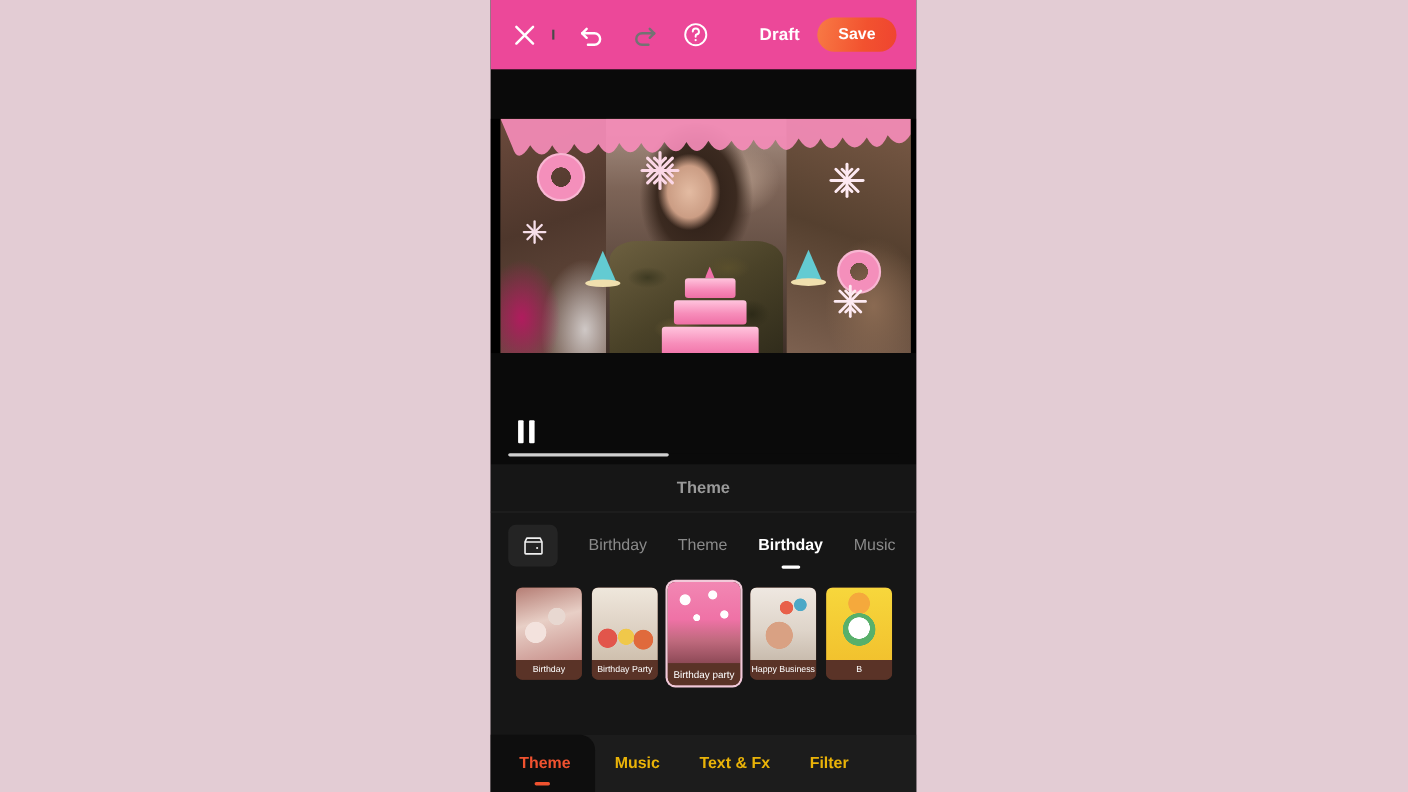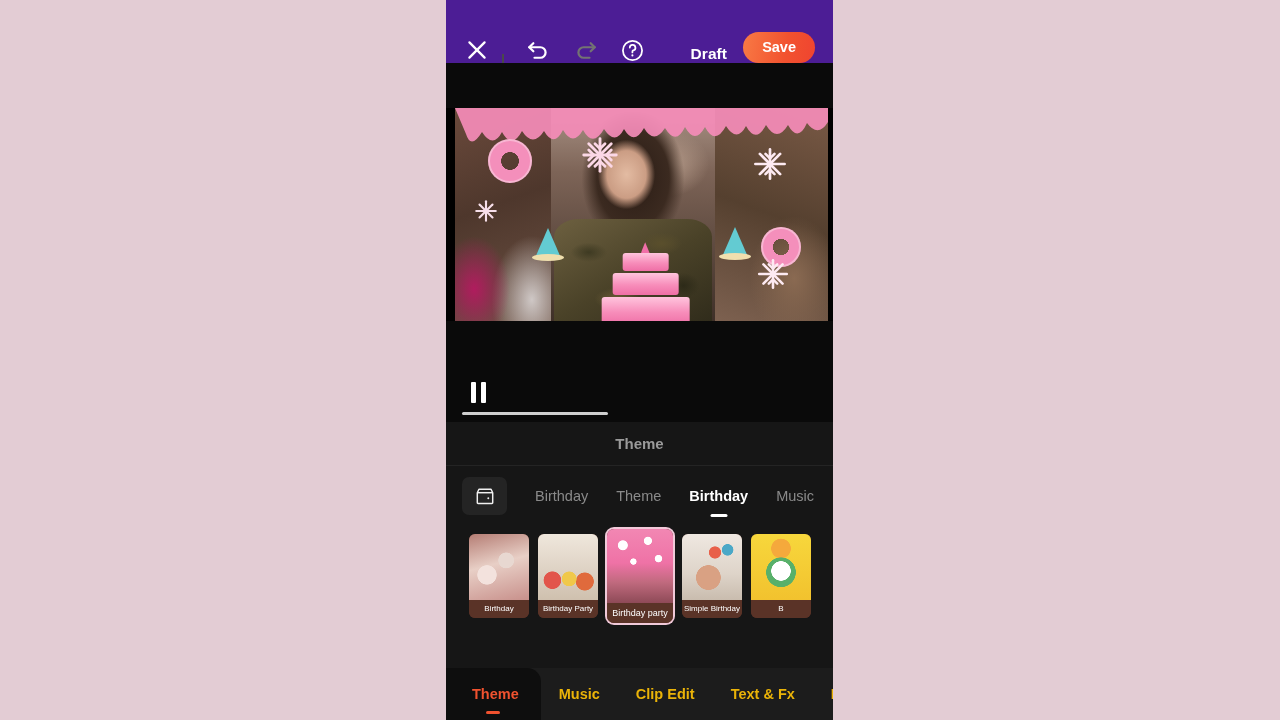--- a/index.html
+++ b/index.html
@@ -21,23 +21,23 @@
     left: 446px; top: 0;
     width: 387px; height: 720px;
     background: #0a0a0a;
     overflow: hidden;
   }
 
   
   .topbar {
     position: absolute; left: 0; top: 0;
     width: 100%; height: 63px;
-    background: #4c1d95;
-    display: flex; align-items: flex-end;
-    padding: 0 18px;
+    background: #ec4899;
+    display: flex; align-items: center;
+    padding: 16px 18px;
   }
   .ic { display: flex; align-items: center; justify-content: center; }
   .close-ic { width: 26px; height: 26px; margin-right: 6px; }
   .divider-mark {
     width: 2px; height: 9px; background: #4a4a4a;
     margin-right: 20px; margin-left: 6px;
   }
   .undo-ic, .redo-ic { width: 28px; height: 28px; margin-right: 20px; }
   .help-ic { width: 25px; height: 25px; }
   .spacer { flex: 1; }
@@ -501,31 +501,30 @@
         <div class="thumb">
           <div class="img t2"></div>
           <div class="cap">Birthday Party</div>
         </div>
         <div class="thumb selected">
           <div class="img t4"></div>
           <div class="cap">Birthday party</div>
         </div>
         <div class="thumb">
           <div class="img t5"></div>
-          <div class="cap">Simple Birthday</div>
+          <div class="cap">Happy Business</div>
         </div>
         <div class="thumb">
           <div class="img t6"></div>
           <div class="cap">B</div>
         </div>
       </div>
     </div>
 
     <div class="bottomnav">
       <div class="nav-item active">Theme</div>
       <div class="nav-item">Music</div>
-      <div class="nav-item">Clip Edit</div>
       <div class="nav-item">Text &amp; Fx</div>
       <div class="nav-item">Filter</div>
     </div>
 
   </div>
 </div>
 
 </body></html>

